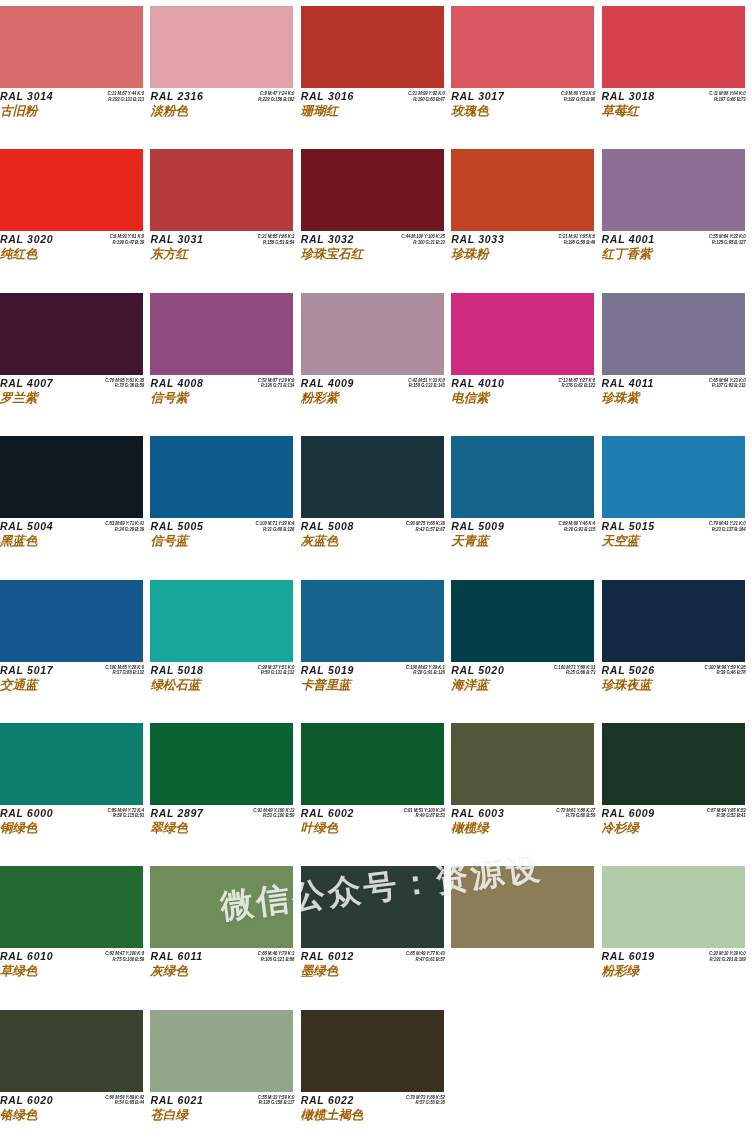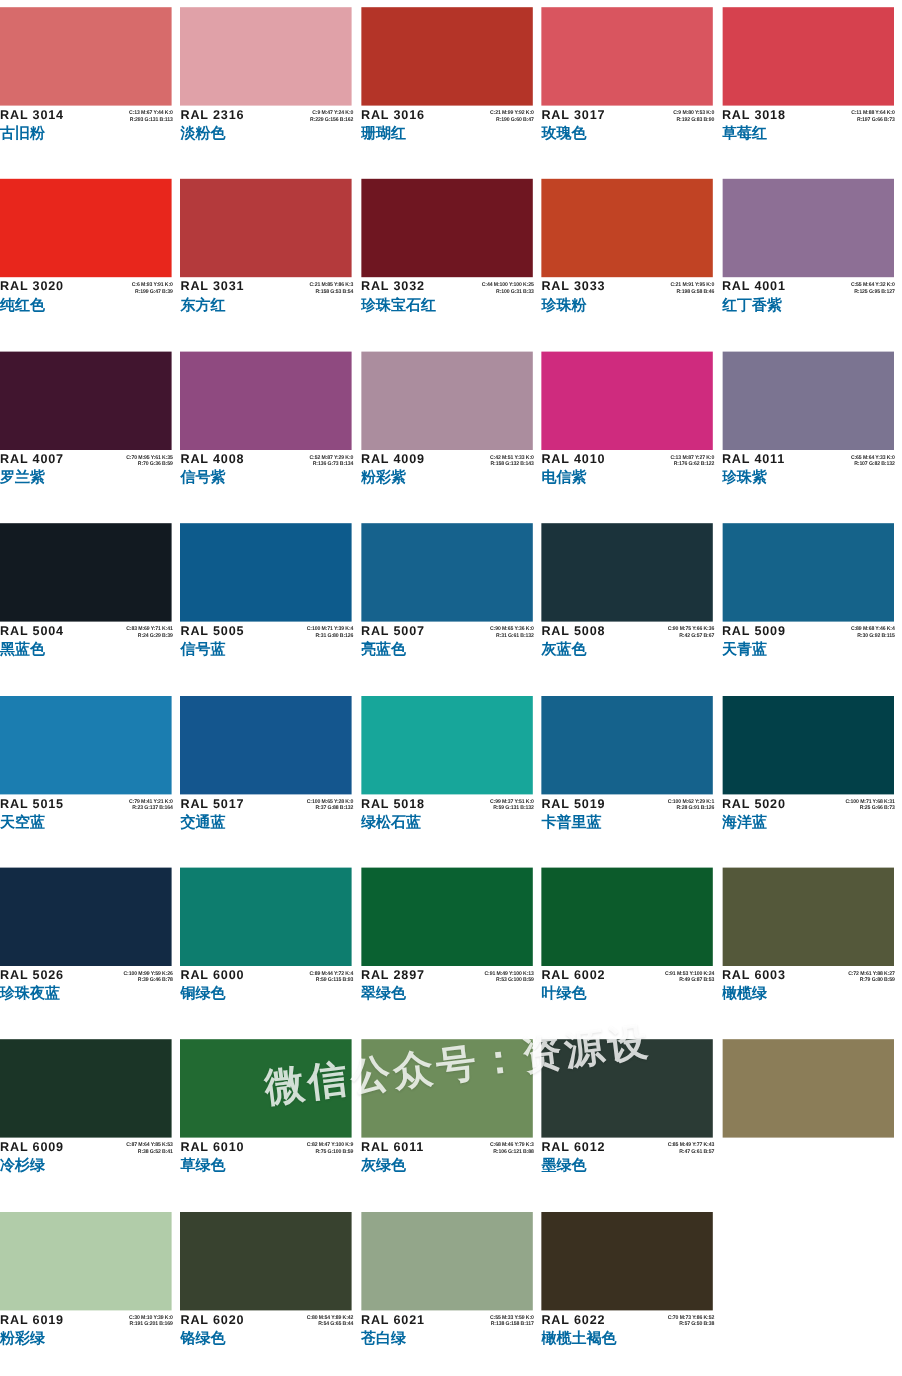--- a/index.html
+++ b/index.html
@@ -28,20 +28,21 @@
     grid-template-rows: repeat(8, 143.375px);
     width: 752px;
     height: 1147px;
   }
 
   .cell {
     position: relative;
     box-sizing: border-box;
     padding: 12px;
     overflow: hidden;
+    font-style: italic;
   }
 
   .swatch {
     position: absolute;
     left: 0;
     top: 6px;
     width: 143px;
     height: 82px;
     background: #cccccc;
   }
@@ -67,21 +68,21 @@
     letter-spacing: 0.7px;
     color: #1a1a1a;
     line-height: 13px;
     white-space: nowrap;
     font-family: "Liberation Sans", "DejaVu Sans", sans-serif;
   }
 
   .cname {
     font-size: 12.5px;
     font-weight: bold;
-    color: #0369a1;
+    color: #a16207;
     line-height: 16px;
     letter-spacing: 0px;
     white-space: nowrap;
     font-family: "DejaVu Sans", "Liberation Sans", sans-serif;
   }
 
   .valblock {
     position: absolute;
     right: 2px;
     top: 1px;
@@ -347,33 +348,20 @@
             <div class="ralcode">RAL 5005</div>
             <div class="cname">信号蓝</div>
           </div>
           <div class="valblock">
             <div class="cmyk">C:100 M:71 Y:39 K:4</div>
             <div class="rgb">R:31 G:80 B:126</div>
           </div>
         </div>
       </div>
       <div class="cell">
-        <div class="swatch" style="background: rgb(22, 98, 141);"></div>
-        <div class="meta">
-          <div class="codeblock">
-            <div class="ralcode">RAL 5007</div>
-            <div class="cname">亮蓝色</div>
-          </div>
-          <div class="valblock">
-            <div class="cmyk">C:90 M:65 Y:36 K:0</div>
-            <div class="rgb">R:31 G:61 B:132</div>
-          </div>
-        </div>
-      </div>
-      <div class="cell">
         <div class="swatch" style="background: rgb(27, 51, 59);"></div>
         <div class="meta">
           <div class="codeblock">
             <div class="ralcode">RAL 5008</div>
             <div class="cname">灰蓝色</div>
           </div>
           <div class="valblock">
             <div class="cmyk">C:90 M:75 Y:66 K:36</div>
             <div class="rgb">R:42 G:57 B:67</div>
           </div>

